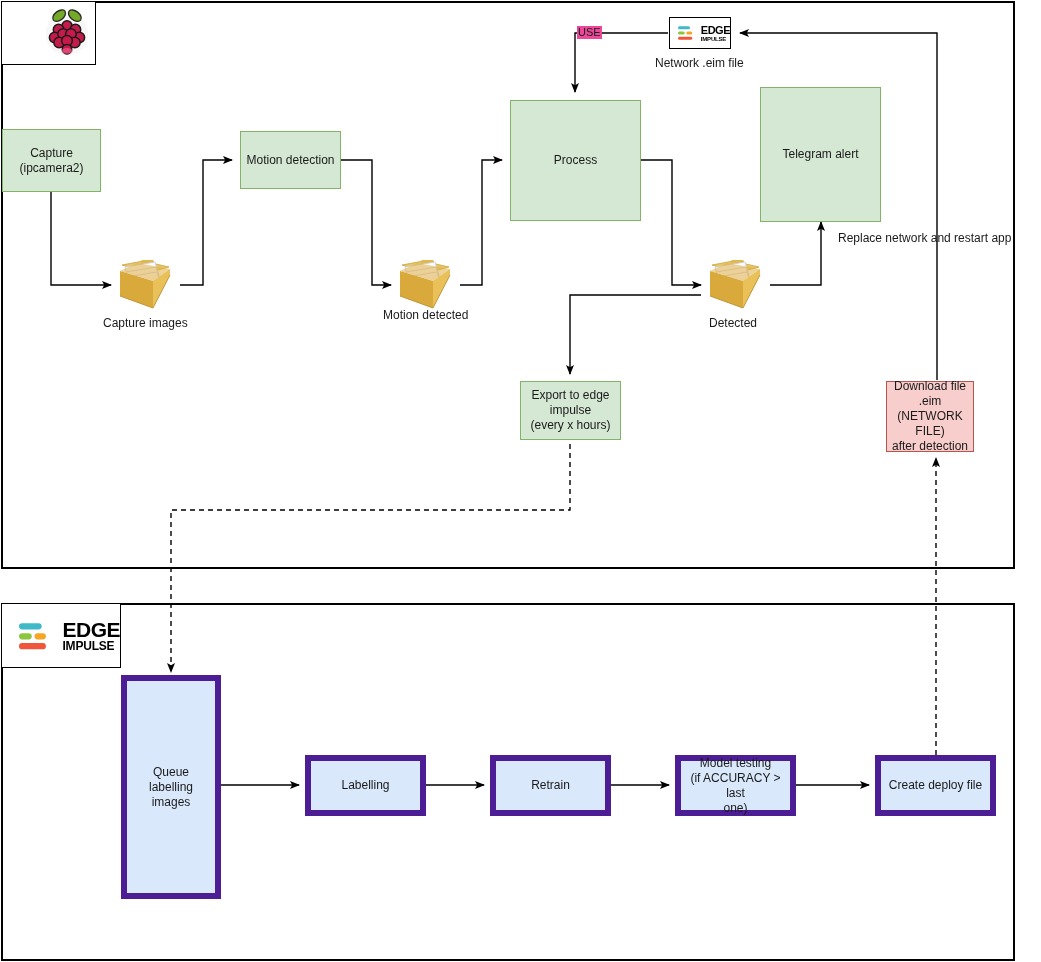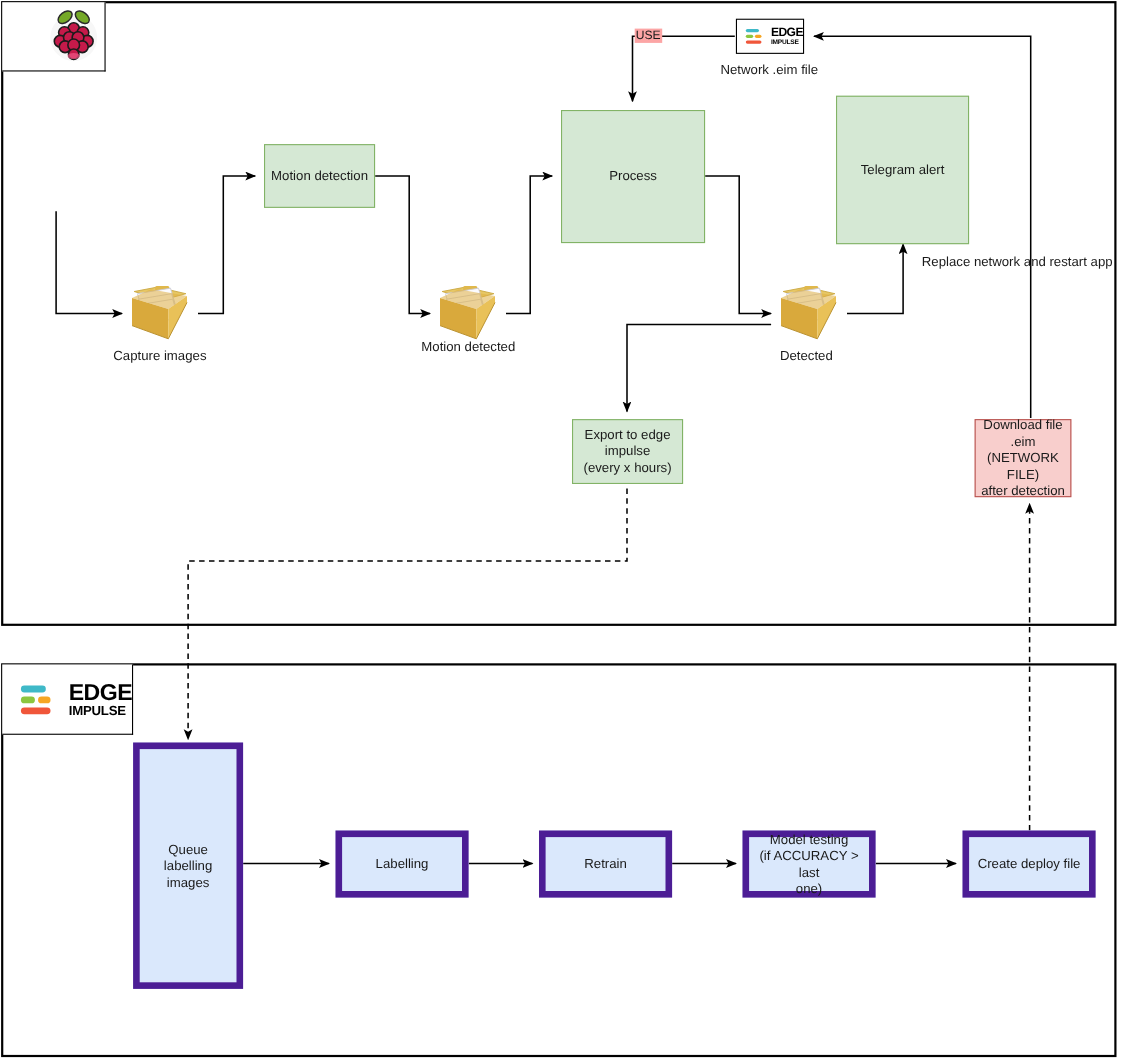--- a/index.html
+++ b/index.html
@@ -56,21 +56,21 @@
     font-size: 12px;
     line-height: 15px;
     color: #1a1a1a;
     white-space: nowrap;
   }
   .edge-label {
     position: absolute;
     font-size: 11px;
     line-height: 13px;
     color: #1a1a1a;
-    background: #fca5a5;
+    background: #ec4899;
     padding: 0 1px;
     white-space: nowrap;
   }
   .logo-box {
     position: absolute;
     box-sizing: border-box;
     background: #ffffff;
     border: 1px solid #000000;
     display: flex;
     align-items: center;
@@ -186,20 +186,24 @@
       <span class="ei-text">
         <span class="ei-edge" style="font-size:11px;">EDGE</span>
         <span class="ei-impulse" style="font-size:6px;">IMPULSE</span>
       </span>
     </div>
   </div>
   <div class="plain-label" style="left:655px; top:56px;">Network .eim file</div>
 
   <div class="edge-label" style="left:577px; top:26px;">USE</div>
 
+  <div class="node node-green" style="left:2px; top:129px; width:99px; height:63px; flex-direction:column;">
+    <span>Capture</span>
+    <span>(ipcamera2)</span>
+  </div>
 
   <div class="node node-green" style="left:240px; top:131px; width:101px; height:58px;">
     <span>Motion detection</span>
   </div>
 
   <div class="node node-green" style="left:510px; top:100px; width:131px; height:121px;">
     <span>Process</span>
   </div>
 
   <div class="node node-green" style="left:760px; top:87px; width:121px; height:135px;">

